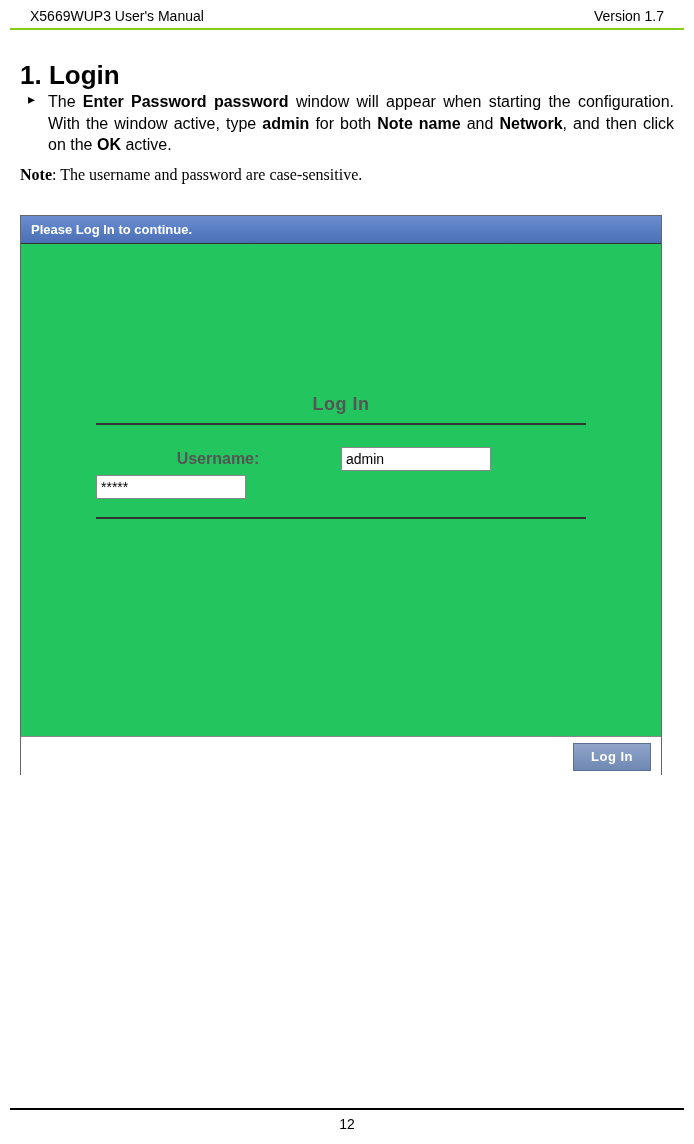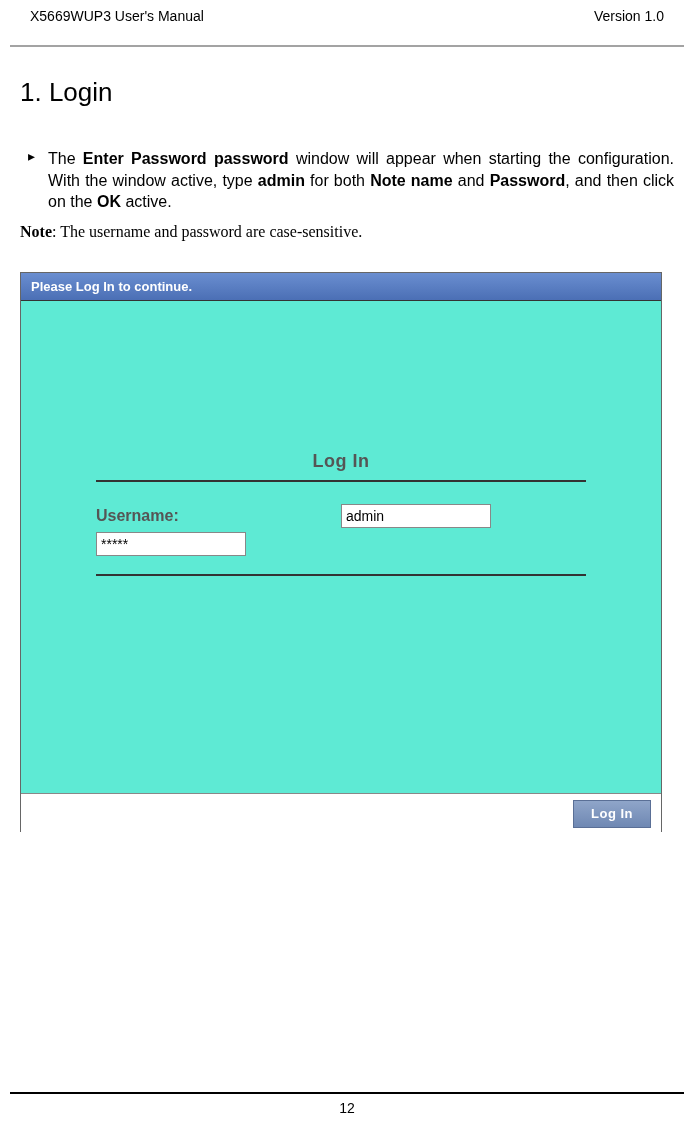--- a/index.html
+++ b/index.html
@@ -12,32 +12,31 @@
       height: 1144px;
       background: #fff;
       font-family: Arial, Helvetica, sans-serif;
       color: #000;
       position: relative;
     }
     .header {
       display: flex;
       justify-content: space-between;
       align-items: center;
-      padding: 8px 20px 21px;
-      font-size: 14px;
-      border-bottom: 2px solid #a3a3a3;
+      padding: 8px 20px 4px;
+      font-size: 14px;
+      border-bottom: 2px solid #84cc16;
       margin: 0 10px;
     }
     .content {
       padding: 30px 20px 0 20px;
     }
     .section-title {
       font-size: 26px;
-      font-weight: normal;
-      margin-bottom: 40px;
+      font-weight: bold;
     }
     .bullet-para {
       display: flex;
       margin-bottom: 8px;
     }
     .bullet {
       width: 28px;
       padding-left: 8px;
       font-size: 14px;
       flex-shrink: 0;
@@ -51,21 +50,21 @@
       font-size: 16px;
       line-height: 1.35;
       margin-bottom: 30px;
       font-family: Liberation Serif, serif;
     }
     .screenshot {
       margin: 20px 0 0 0;
       border: 1px solid #666;
       width: 642px;
       height: 560px;
-      background: #5eead4;
+      background: #22c55e;
       position: relative;
     }
     .screenshot-header {
       background: linear-gradient(#6a8ed0, #4b6fb5);
       height: 28px;
       border-bottom: 1px solid #333;
       padding: 6px 10px;
       color: #fff;
       font-weight: bold;
       font-size: 13px;
@@ -94,21 +93,21 @@
       padding: 22px 0 14px;
       border-bottom: 2px solid #333;
     }
     .login-row {
       display: flex;
       align-items: center;
       margin-bottom: 4px;
     }
     .login-label {
       width: 245px;
-      text-align: left;
+      text-align: center;
       padding-right: 1px;
       font-family: Verdana, Geneva, sans-serif;
       font-weight: bold;
       font-size: 16px;
       color: #555;
     }
     .login-input {
       width: 150px;
       height: 24px;
       border: 1px solid #888;
@@ -135,47 +134,47 @@
       font-weight: bold;
       font-size: 13px;
       font-family: Verdana, sans-serif;
       display: flex;
       align-items: center;
       justify-content: center;
       letter-spacing: 0.5px;
     }
     .page-footer {
       position: absolute;
-      bottom: 28px;
+      bottom: 12px;
       left: 0;
       right: 0;
       text-align: center;
       font-size: 14px;
     }
     .footer-line {
       border-top: 2px solid #000;
       margin: 0 10px 6px;
     }
     .bold { font-weight: bold; }
   </style>
 </head>
 <body>
 
 <div class="header">
   <span>X5669WUP3 User's Manual</span>
-  <span>Version 1.0</span>
+  <span>Version 1.7</span>
 </div>
 
 <div class="content">
   <h1 class="section-title">1. Login</h1>
 
   <div class="bullet-para">
     <div class="bullet">▸</div>
     <div class="para-text">
-      <span>The </span><span class="bold">Enter Password password</span><span> window will appear when starting the configuration. With the window active, type </span><span class="bold">admin</span><span> for both </span><span class="bold">Note name</span><span> and </span><span class="bold">Password</span><span>, and then click on the </span><span class="bold">OK</span><span> active.</span>
+      <span>The </span><span class="bold">Enter Password password</span><span> window will appear when starting the configuration. With the window active, type </span><span class="bold">admin</span><span> for both </span><span class="bold">Note name</span><span> and </span><span class="bold">Network</span><span>, and then click on the </span><span class="bold">OK</span><span> active.</span>
     </div>
   </div>
 
   <div class="note-text">
     <span class="bold">Note</span><span>: The username and password are case-sensitive.</span>
   </div>
 
   <div class="screenshot">
     <div class="screenshot-header">Please Log In to continue.</div>
     <div class="screenshot-body">

